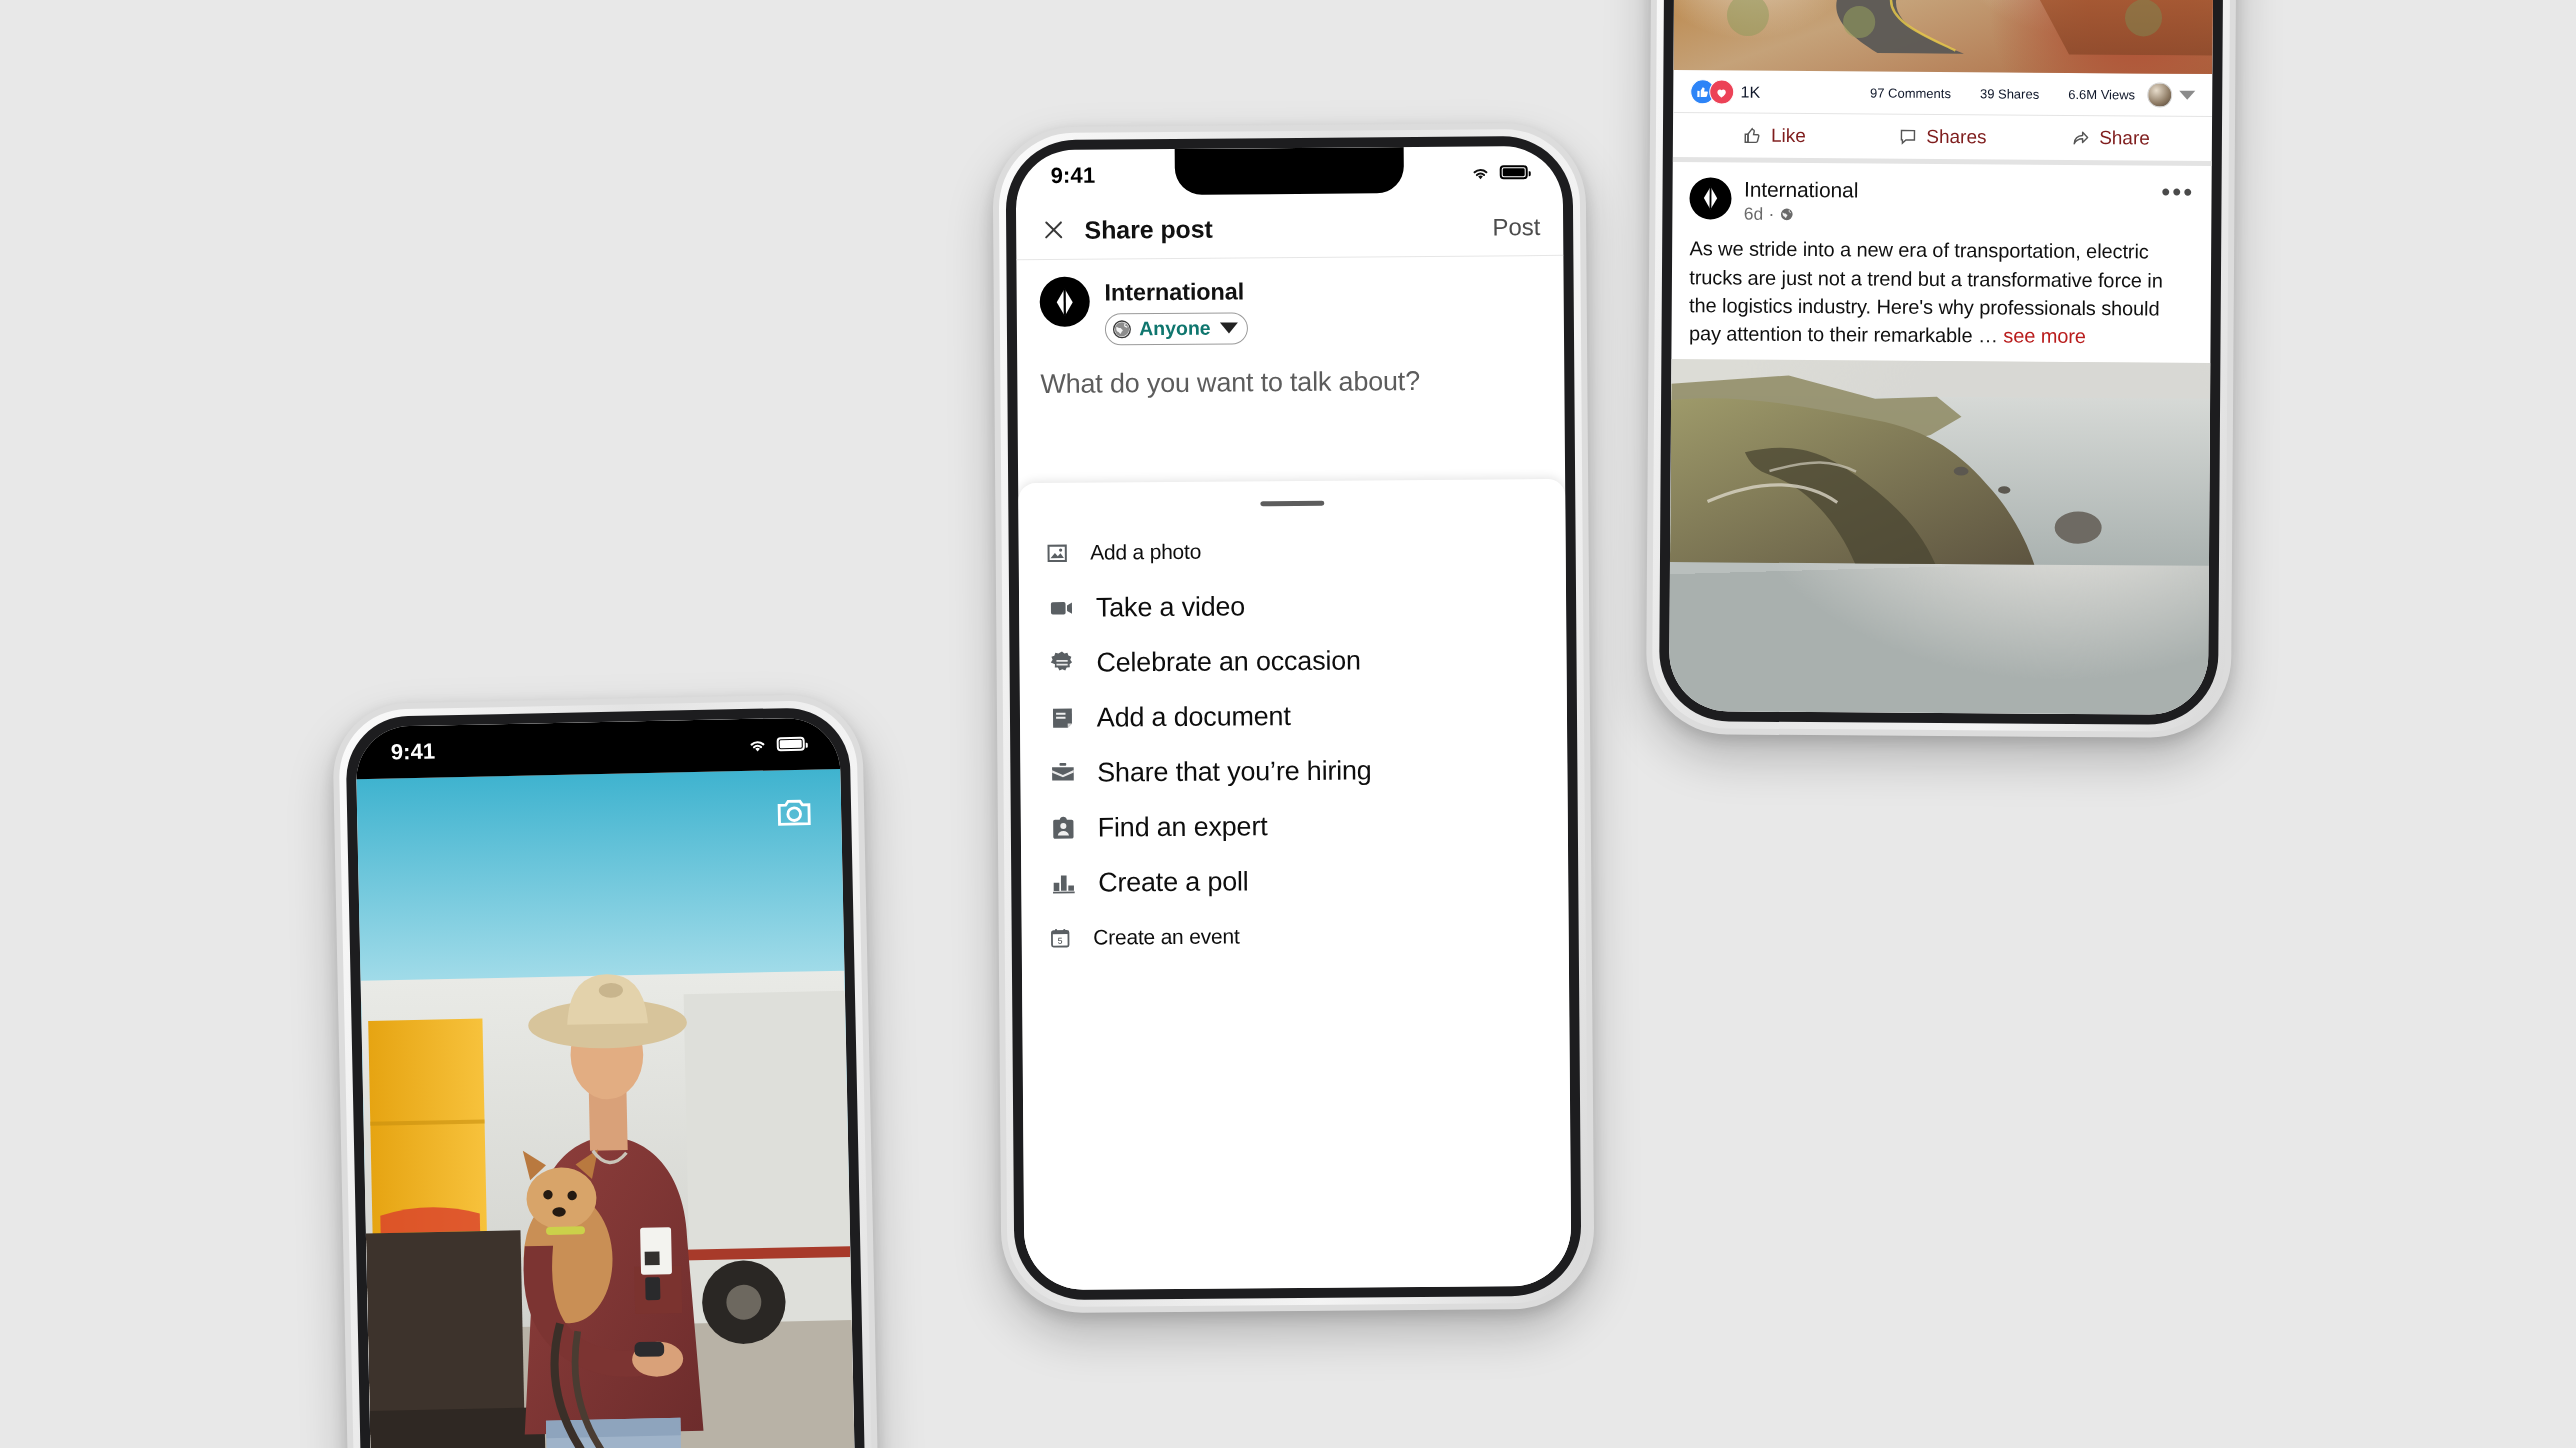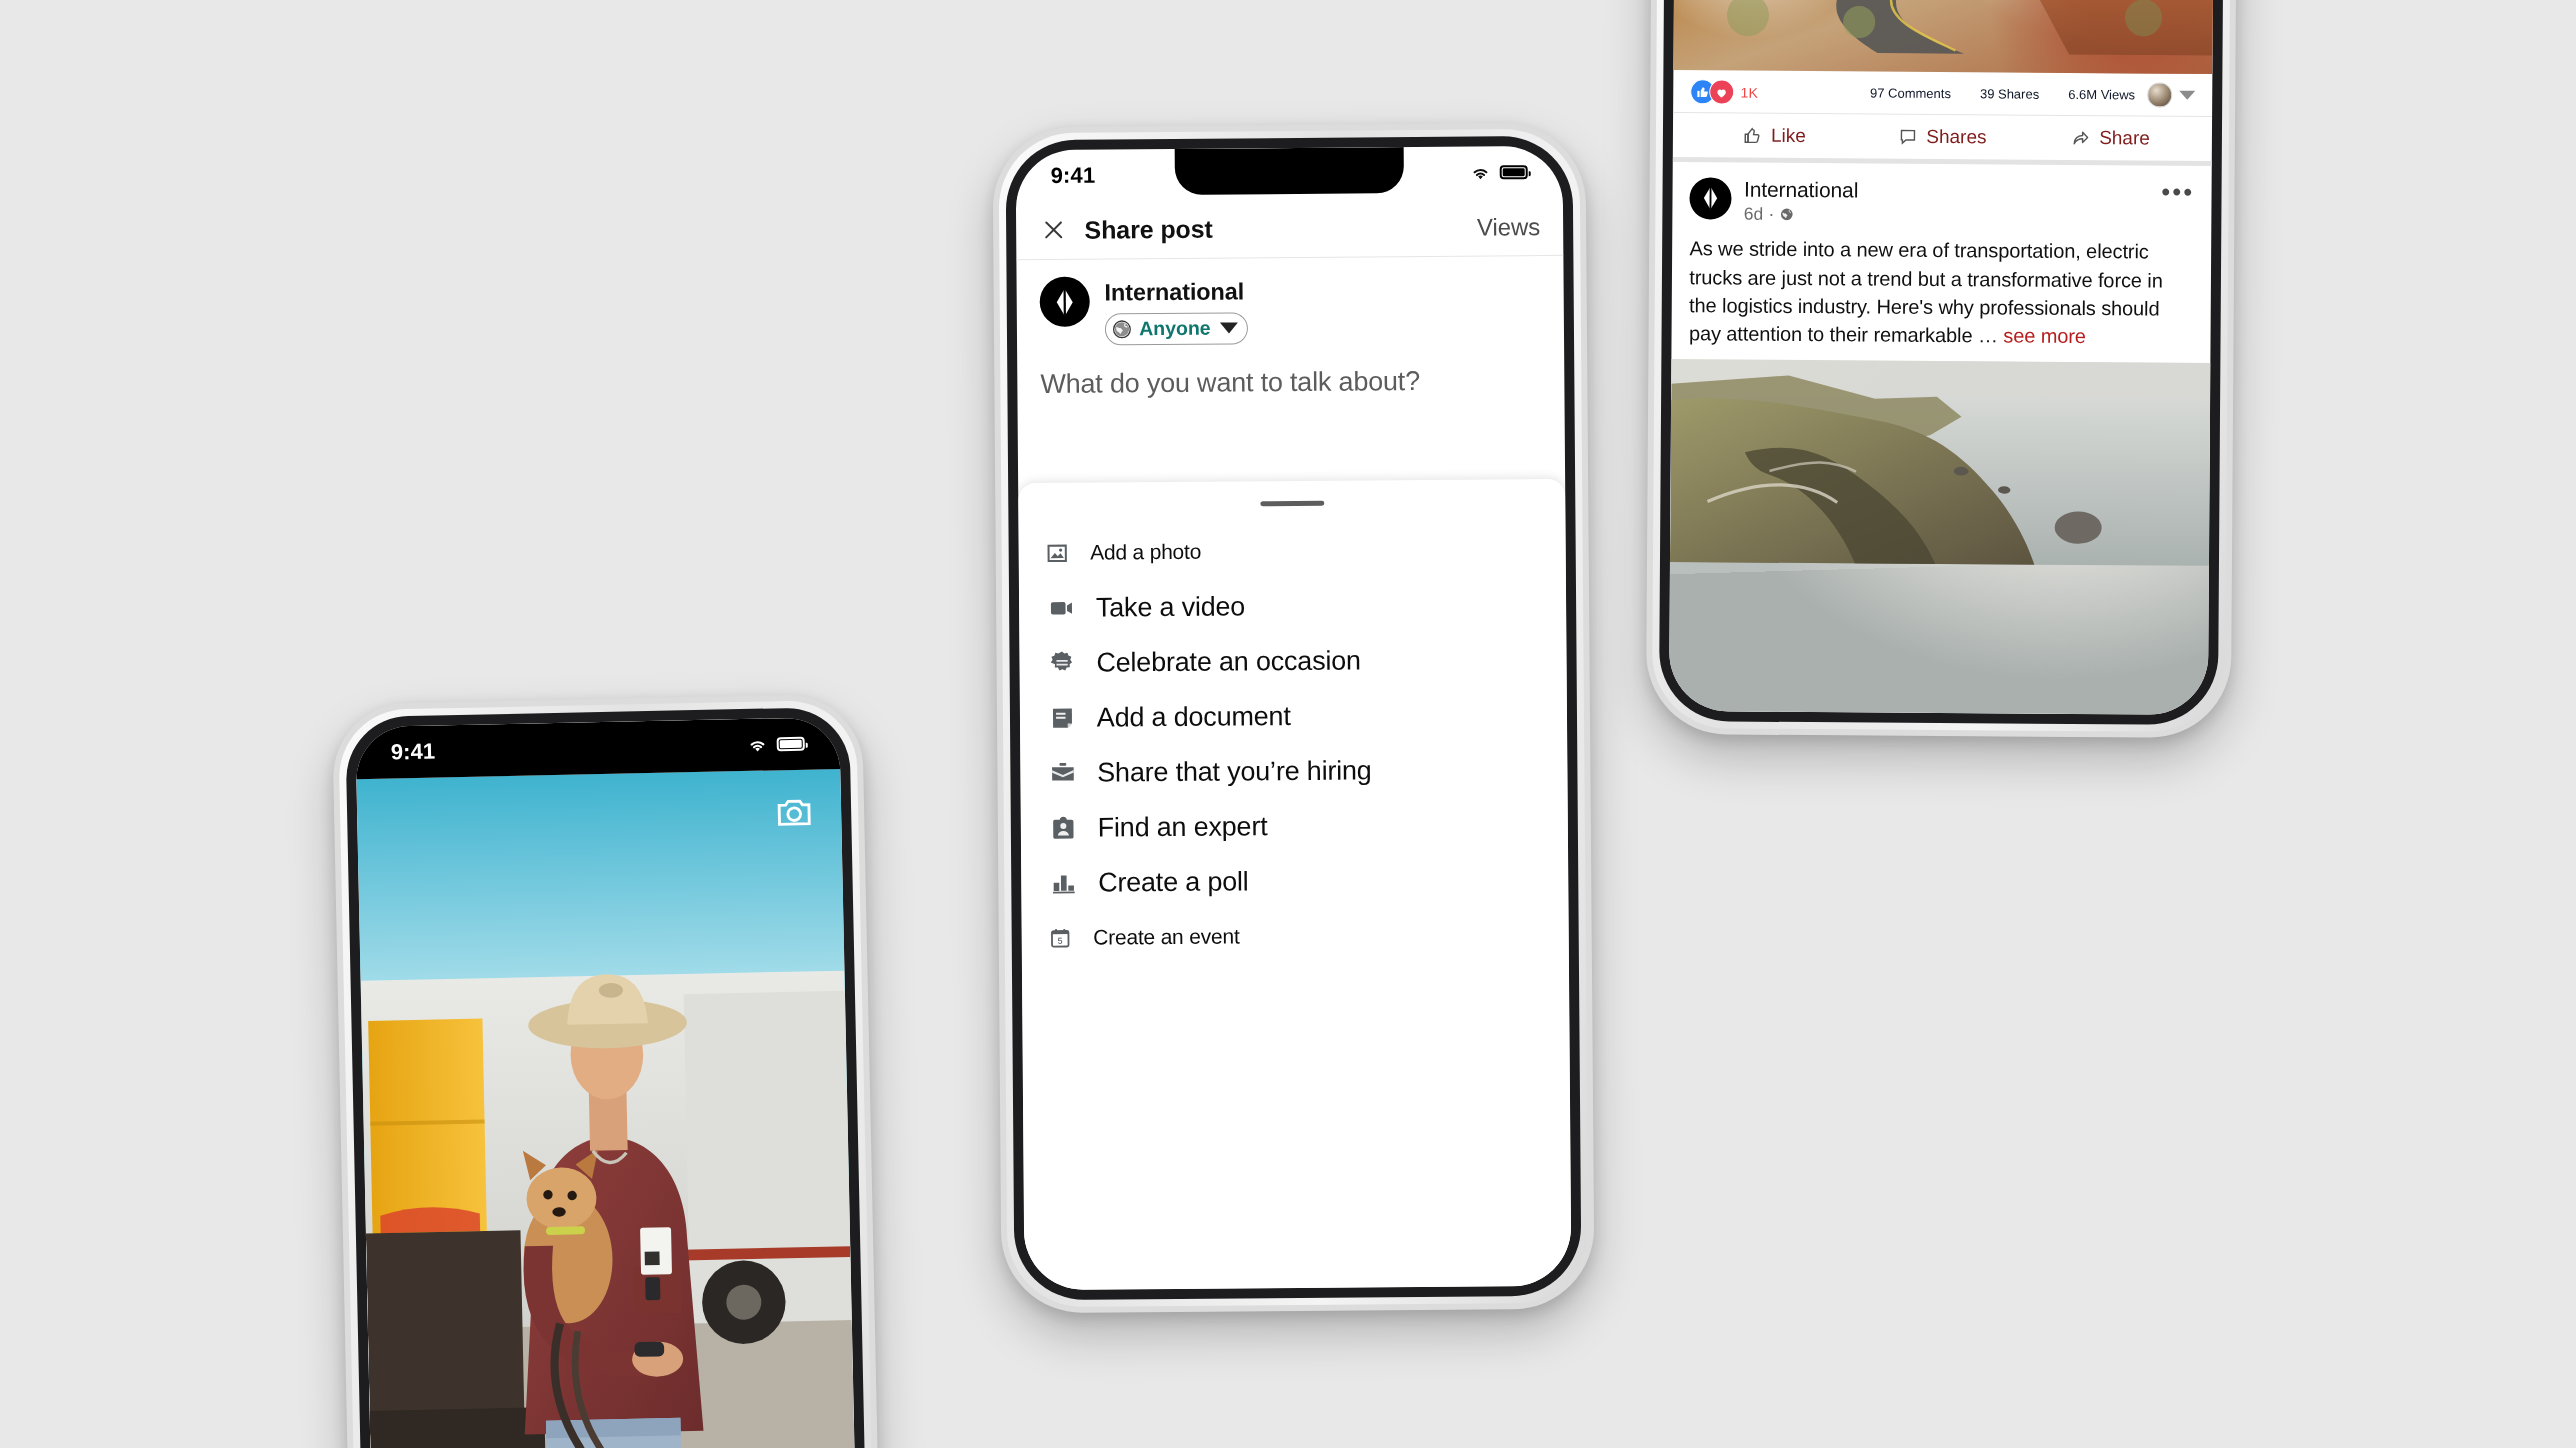--- a/index.html
+++ b/index.html
@@ -129,21 +129,21 @@
   }
   .road-path{position:absolute;inset:0;}
   .stats-row{
     display:flex;align-items:center;padding:9.4px 17.4px 8px 17.4px;
     border-bottom:1.3px solid #e4e4e4;
   }
   .react-group{display:flex;align-items:center;}
   .rx{width:23px;height:23px;border-radius:50%;display:flex;align-items:center;justify-content:center;border:1.7px solid #fff;}
   .rx.like{background:#2d84f7;}
   .rx.love{background:#ec4257;margin-left:-6.7px;}
-  .rx-count{font-size:14px;color:#ef4444;margin-left:6.7px;text-align:center;}
+  .rx-count{font-size:16px;color:#0f172a;margin-left:6.7px;text-align:center;}
   .stat-txt{font-size:13px;color:#0f172a;margin-left:auto;}
   .stat-txt+.stat-txt{margin-left:29px;}
   .mini-av{width:23px;height:23px;border-radius:50%;margin-left:12px;
     background:radial-gradient(circle at 35% 30%,#e7dccb,#8d7a63 60%,#4a3d30 100%);
     border:0.7px solid #d3d3d3;}
   .mini-caret{width:0;height:0;border-left:8px solid transparent;border-right:8px solid transparent;
     border-top:9.4px solid #8b8b8b;margin-left:6.7px;}
 
   .action-bar{display:flex;align-items:center;padding:10.7px 17.4px 10.7px 17.4px;border-bottom:5.4px solid #e3e3e3;}
   .action{display:flex;align-items:center;gap:8px;flex:1 1 0;justify-content:center;}
@@ -329,21 +329,21 @@
           </svg>
           <span class="batt">
               <i></i>
             </span>
         </span>
       </div>
 
       <div class="composer-head">
         <span class="close-x"></span>
         <span class="composer-title">Share post</span>
-        <span class="post-btn">Views</span>
+        <span class="post-btn">Post</span>
       </div>
 
       <div class="author-row">
         <div class="avatar-logo">
           <svg width="24" height="31" viewBox="0 0 30 38">
             <path d="M15 2 L25 19 L15 36 L5 19 Z" fill="#fff"></path>
             <rect x="13.6" y="2" width="2.8" height="34" fill="#000"></rect>
           </svg>
         </div>
         <div class="author-meta">

